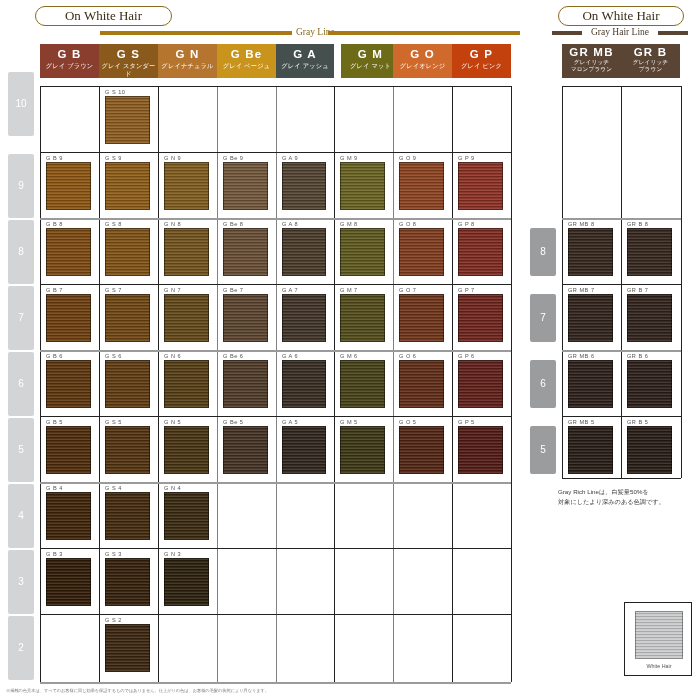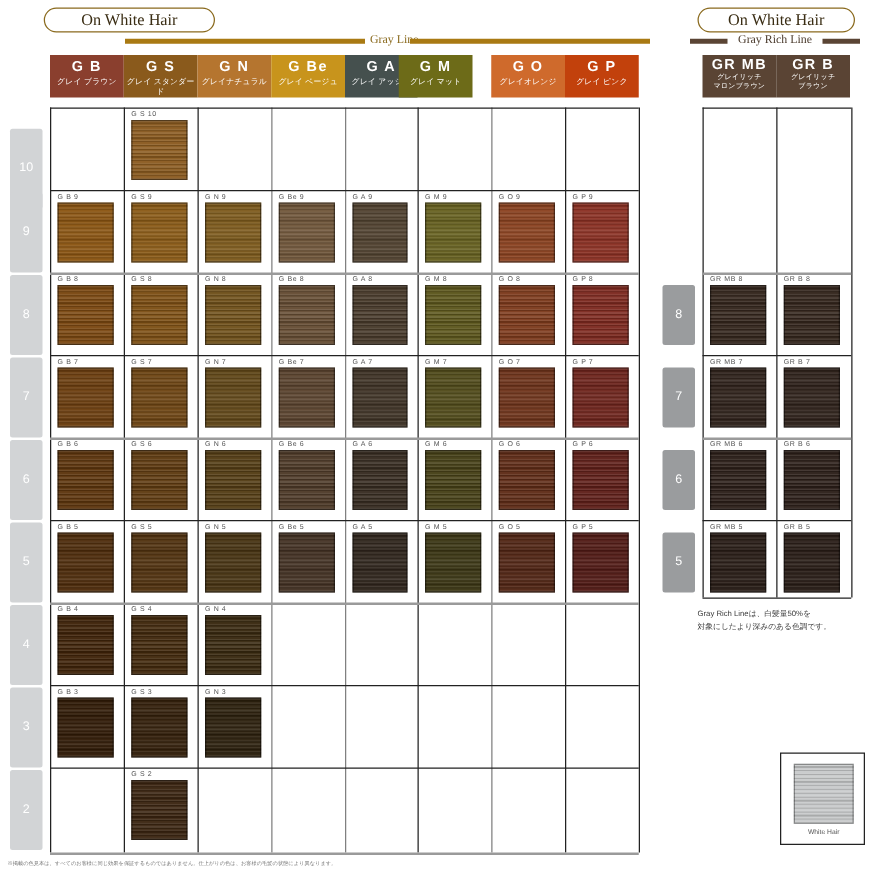--- a/index.html
+++ b/index.html
@@ -132,21 +132,21 @@
   <div class="pill" id="pill-right">On White Hair</div>
 
   <div class="linebar" id="grayline">
     <div class="bar l"></div>
     <div class="lbl">Gray Line</div>
     <div class="bar r"></div>
   </div>
 
   <div class="linebar" id="grlrichline">
     <div class="bar l"></div>
-    <div class="lbl">Gray Rich Line</div>
+    <div class="lbl">Gray Hair Line</div>
     <div class="bar r"></div>
   </div>
 
   <div id="colheads">
       <div class="colhead" style="left: 40px; width: 59px; background: rgb(138, 63, 46);">
         <span class="code">G B</span>
         <span class="jp">グレイ ブラウン</span>
       </div>
       <div class="colhead" style="left: 99px; width: 59px; background: rgb(138, 90, 28);">
         <span class="code">G S</span>
@@ -157,21 +157,21 @@
         <span class="jp">グレイナチュラル</span>
       </div>
       <div class="colhead" style="left: 217px; width: 59px; background: rgb(200, 148, 28);">
         <span class="code">G Be</span>
         <span class="jp">グレイ ベージュ</span>
       </div>
       <div class="colhead" style="left: 276px; width: 58px; background: rgb(69, 80, 78);">
         <span class="code">G A</span>
         <span class="jp">グレイ アッシュ</span>
       </div>
-      <div class="colhead" style="left: 319px; width: 59px; background: rgb(109, 107, 24);">
+      <div class="colhead" style="left: 341px; width: 59px; background: rgb(109, 107, 24);">
         <span class="code">G M</span>
         <span class="jp">グレイ マット</span>
       </div>
       <div class="colhead" style="left: 393px; width: 59px; background: rgb(207, 106, 44);">
         <span class="code">G O</span>
         <span class="jp">グレイオレンジ</span>
       </div>
       <div class="colhead" style="left: 452px; width: 59px; background: #c2410c;">
         <span class="code">G P</span>
         <span class="jp">グレイ ピンク</span>
@@ -183,21 +183,21 @@
         <span class="jp">グレイリッチ</span>
         <span class="jp">マロンブラウン</span>
       </div>
       <div class="colhead two" style="left: 621px; width: 59px; background: rgb(90, 68, 52);">
         <span class="code">GR B</span>
         <span class="jp">グレイリッチ</span>
         <span class="jp">ブラウン</span>
       </div>
     </div>
   <div id="levels">
-      <div class="lvl" style="top: 103px; height: 64px; line-height: 64px;">
+      <div class="lvl" style="top: 72px; height: 64px; line-height: 64px;">
         <span>10</span>
       </div>
       <div class="lvl" style="top: 154px; height: 64px; line-height: 64px;">
         <span>9</span>
       </div>
       <div class="lvl" style="top: 220px; height: 64px; line-height: 64px;">
         <span>8</span>
       </div>
       <div class="lvl" style="top: 286px; height: 64px; line-height: 64px;">
         <span>7</span>

